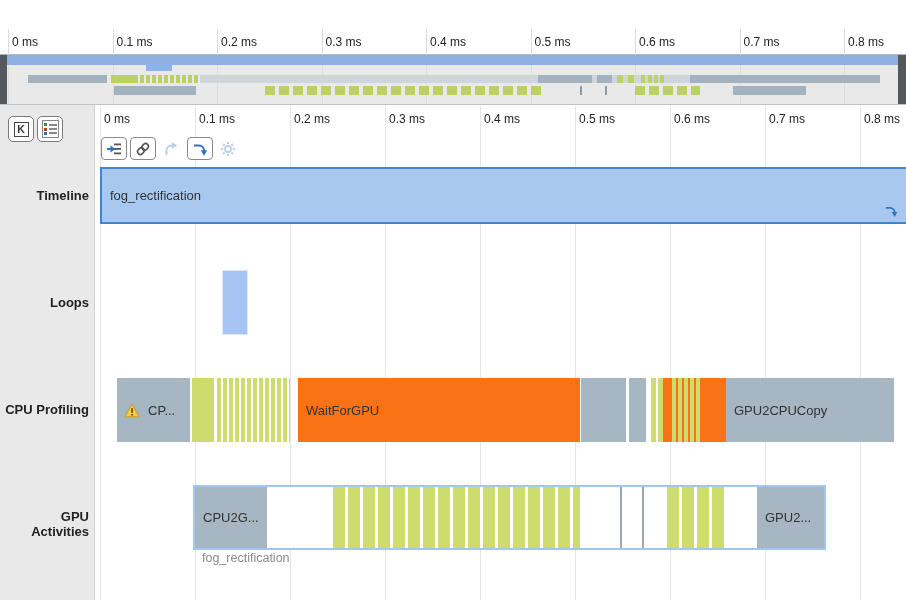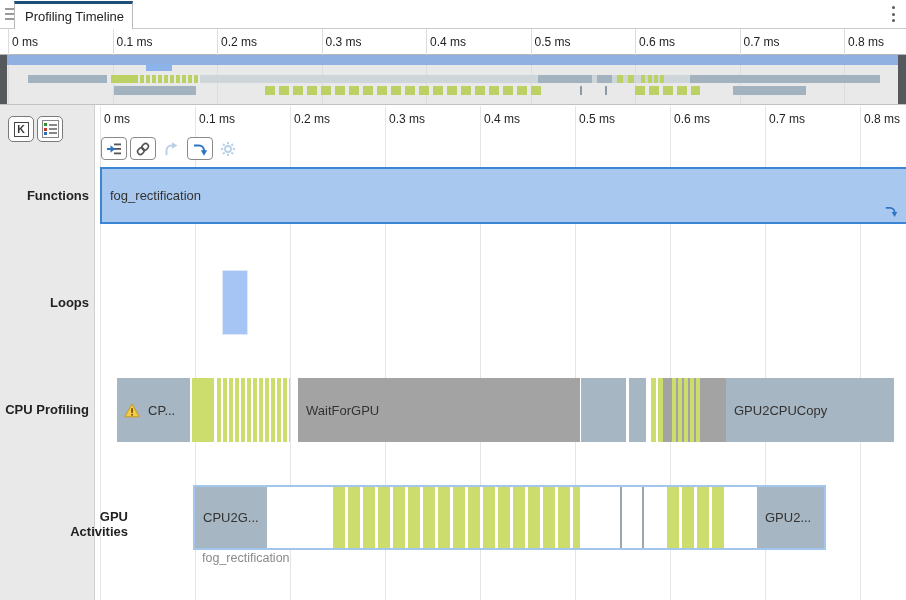--- a/index.html
+++ b/index.html
@@ -54,50 +54,35 @@
   .grid-main{position:absolute;width:1px;background:#e5e5e5;z-index:0;}
   .main-label{position:absolute;font-size:12px;color:#222;z-index:1;}
   .tbtn{position:absolute;border-radius:4px;display:flex;align-items:center;justify-content:center;
         box-sizing:border-box;background:transparent;cursor:pointer;z-index:2;}
   .tbtn.bordered{border:1px solid #8a8a8a;background:#fff;}
   .tbtn .ic{display:flex;}
   .seg{position:absolute;box-sizing:border-box;display:flex;align-items:center;overflow:hidden;z-index:1;}
   .function-bar{background:#a8c8ef;border:2px solid #3c85d2;}
   .loop-bar{background:#a6c4f4;border:1px solid #dfe9fa;}
   .gray-bar{background:#a6b6c2;}
-  .lightgray-bar{background:#a3a3a3;}
+  .lightgray-bar{background:#f97316;}
   .green-bar{background:#ccdc6d;}
   .green-striped-bar{background:repeating-linear-gradient(90deg,#ccdc6d 0px,#ccdc6d 4px,rgba(0,0,0,0) 4px,rgba(0,0,0,0) 6px);}
   .gpu-striped-bar{background:repeating-linear-gradient(90deg,#ccdc6d 0px,#ccdc6d 12px,rgba(0,0,0,0) 12px,rgba(0,0,0,0) 15px);}
   .tick-bar{background:#9aa7b0;}
   .seg-text{margin-left:8px;font-size:13px;color:#333;white-space:nowrap;}
   .warnic{margin-left:7px;display:flex;}
   .sel{position:absolute;border:2px solid #a3c7ec;background:#ffffff;box-sizing:border-box;z-index:0;}
   .sub-label{position:absolute;font-size:12.5px;color:#8a8a8a;z-index:2;}
   .corner-ic{position:absolute;z-index:2;}
 </style>
 </head>
 <body>
 
 <div class="app">
-  <div class="tabbar">
-    <div class="grip">
-        <i></i>
-        <i></i>
-        <i></i>
-      </div>
-    <div class="tab">
-      <span>Profiling Timeline</span>
-    </div>
-    <div class="kebab">
-        <i></i>
-        <i></i>
-        <i></i>
-      </div>
-  </div>
 
   <div class="mmstrip"></div>
   <div class="sidebar"></div>
 
   <div id="layers">
       <div class="ov-grid" style="position: absolute; left: 8px; top: 29px; width: 1px; height: 75px;"></div>
       <div class="ov-label" style="position: absolute; left: 12px; top: 35px;">0 ms</div>
       <div class="ov-grid" style="position: absolute; left: 112.5px; top: 29px; width: 1px; height: 75px;"></div>
       <div class="ov-label" style="position: absolute; left: 116.5px; top: 35px;">0.1 ms</div>
       <div class="ov-grid" style="position: absolute; left: 217px; top: 29px; width: 1px; height: 75px;"></div>
@@ -220,21 +205,21 @@
               <span class="sq" style="background:#c0392b"></span>
               <span class="ln"></span>
             </span>
             <span class="r">
               <span class="sq" style="background:#2e6fc4"></span>
               <span class="ln"></span>
             </span>
           </span>
         </span>
       </div>
-      <div class="row-label" style="position: absolute; left: 0px; top: 188px; width: 89px;">Functions</div>
+      <div class="row-label" style="position: absolute; left: 0px; top: 188px; width: 89px;">Timeline</div>
       <div class="seg function-bar" style="position: absolute; left: 100px; top: 167px; width: 812px; height: 57px;">
         <span class="seg-text">fog_rectification</span>
       </div>
       <div class="corner-ic" style="position: absolute; left: 884px; top: 204px; width: 15px; height: 15px;"><svg width="14" height="14" viewBox="0 0 16 16">
           <path d="M2 4.5 H7 A5 5 0 0 1 12 9.5 V10" fill="none" stroke="#2e74c4" stroke-width="2"></path>
           <path d="M8.8 9.2 H15.2 L12 14.8 Z" fill="#2e74c4"></path>
         </svg></div>
       <div class="row-label" style="position: absolute; left: 0px; top: 295px; width: 89px;">Loops</div>
       <div class="seg loop-bar" style="position: absolute; left: 222px; top: 270px; width: 26px; height: 65px;"></div>
       <div class="row-label" style="position: absolute; left: 0px; top: 402px; width: 89px;">CPU Profiling</div>
@@ -255,21 +240,21 @@
       </div>
       <div class="seg gray-bar" style="position: absolute; left: 581px; top: 378px; width: 45px; height: 64px;"></div>
       <div class="seg gray-bar" style="position: absolute; left: 629px; top: 378px; width: 17px; height: 64px;"></div>
       <div class="seg green-bar" style="position: absolute; left: 651px; top: 378px; width: 5px; height: 64px;"></div>
       <div class="seg green-bar" style="position: absolute; left: 658px; top: 378px; width: 5px; height: 64px;"></div>
       <div class="seg lightgray-bar" style="position: absolute; left: 663px; top: 378px; width: 63px; height: 64px;"></div>
       <div class="seg green-striped-bar" style="position: absolute; left: 672px; top: 378px; width: 28px; height: 64px;"></div>
       <div class="seg gray-bar" style="position: absolute; left: 726px; top: 378px; width: 168px; height: 64px;">
         <span class="seg-text">GPU2CPUCopy</span>
       </div>
-      <div class="row-label" style="position: absolute; left: 0px; top: 509px; width: 89px; margin-left: 39px;">GPU Activities</div>
+      <div class="row-label" style="position: absolute; left: 0px; top: 509px; width: 89px;">GPU Activities</div>
       <div class="sel" style="position: absolute; left: 193px; top: 485px; width: 633px; height: 65px;"></div>
       <div class="seg gray-bar" style="position: absolute; left: 195px; top: 487px; width: 72px; height: 61px;">
         <span class="seg-text">CPU2G...</span>
       </div>
       <div class="seg gpu-striped-bar" style="position: absolute; left: 333px; top: 487px; width: 247px; height: 61px;"></div>
       <div class="seg tick-bar" style="position: absolute; left: 620px; top: 487px; width: 2px; height: 61px;"></div>
       <div class="seg tick-bar" style="position: absolute; left: 642px; top: 487px; width: 2px; height: 61px;"></div>
       <div class="seg gpu-striped-bar" style="position: absolute; left: 667px; top: 487px; width: 60px; height: 61px;"></div>
       <div class="seg gray-bar" style="position: absolute; left: 757px; top: 487px; width: 67px; height: 61px;">
         <span class="seg-text">GPU2...</span>

